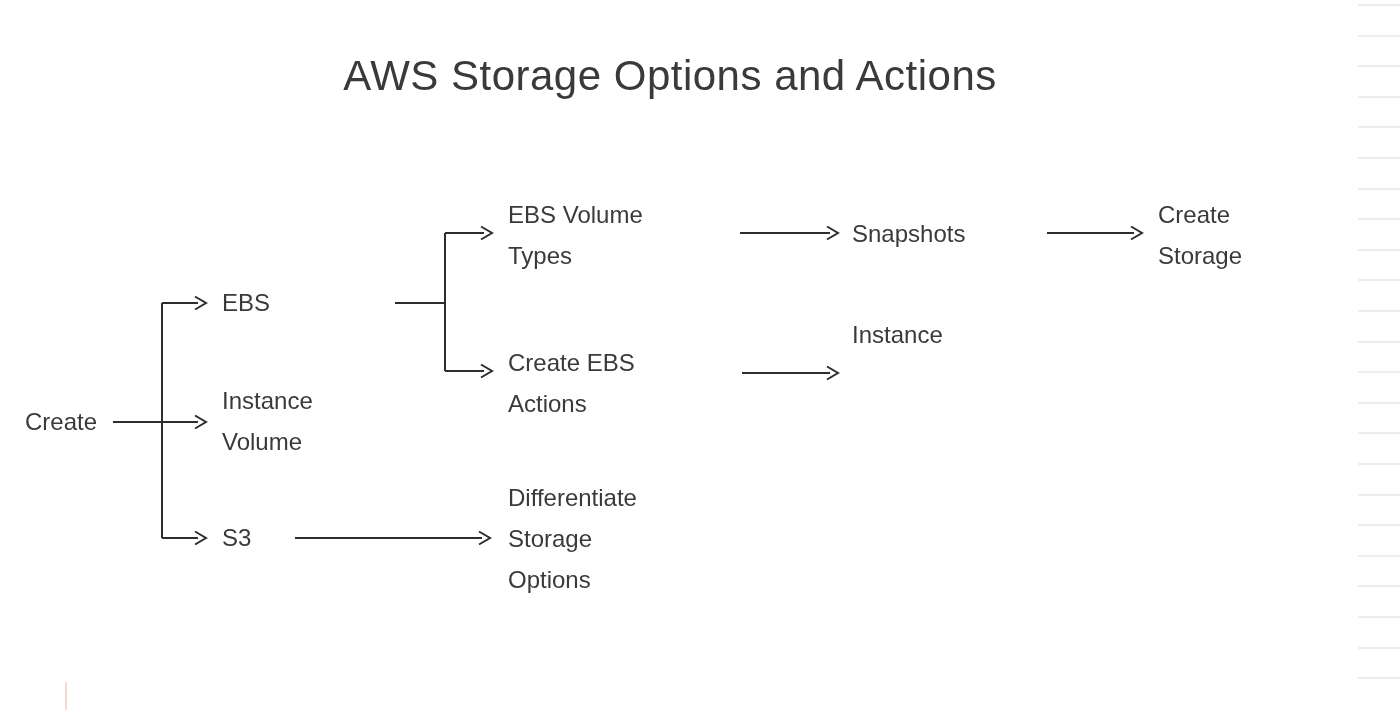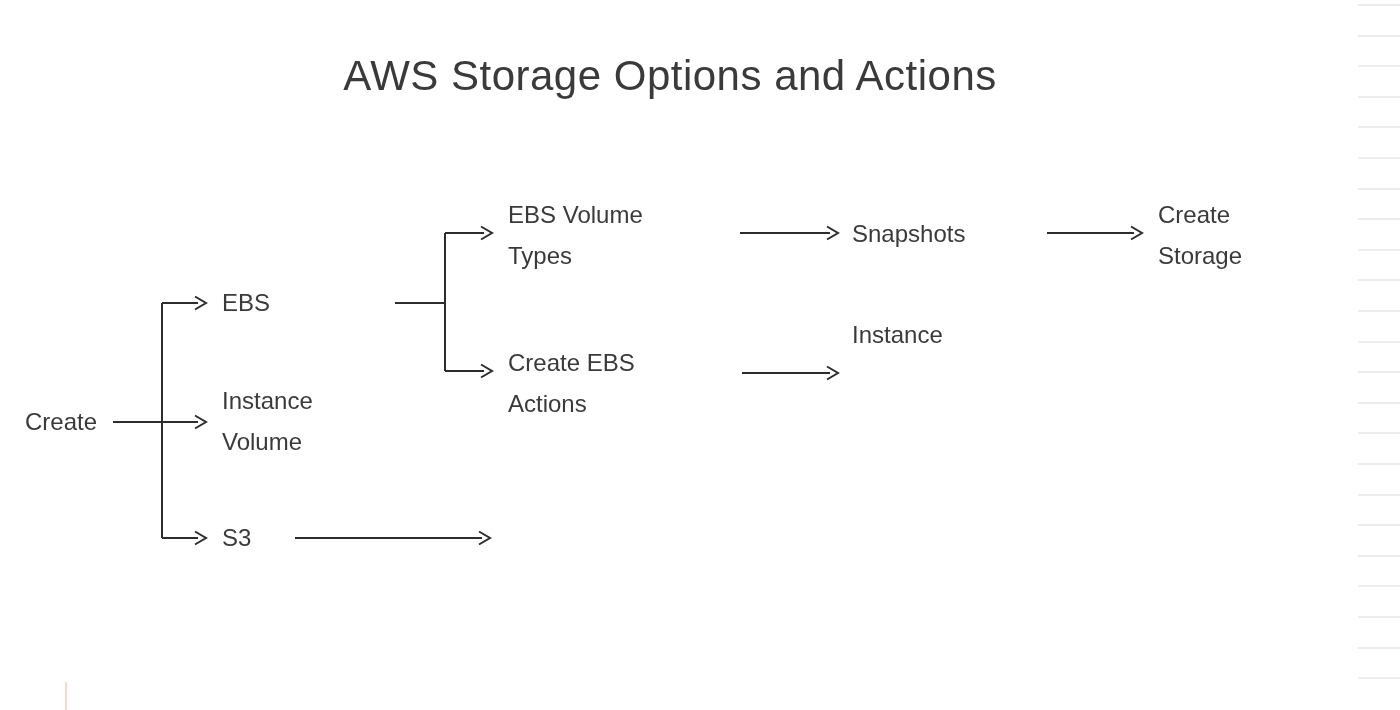--- a/index.html
+++ b/index.html
@@ -125,20 +125,25 @@
         <div class="node-line">S3</div>
       </div>
       <div class="node" style="left: 508px; top: 194px;">
         <div class="node-line">EBS Volume</div>
         <div class="node-line">Types</div>
       </div>
       <div class="node" style="left: 508px; top: 331px; margin-top: 11px;">
         <div class="node-line">Create EBS</div>
         <div class="node-line">Actions</div>
       </div>
+      <div class="node" style="left: 508px; top: 477px;">
+        <div class="node-line">Differentiate</div>
+        <div class="node-line">Storage</div>
+        <div class="node-line">Options</div>
+      </div>
       <div class="node" style="left: 852px; top: 213px;">
         <div class="node-line">Snapshots</div>
       </div>
       <div class="node" style="left: 1158px; top: 194px;">
         <div class="node-line">Create</div>
         <div class="node-line">Storage</div>
       </div>
       <div class="node" style="left: 852px; top: 314px;">
         <div class="node-line">Instance</div>
       </div>

